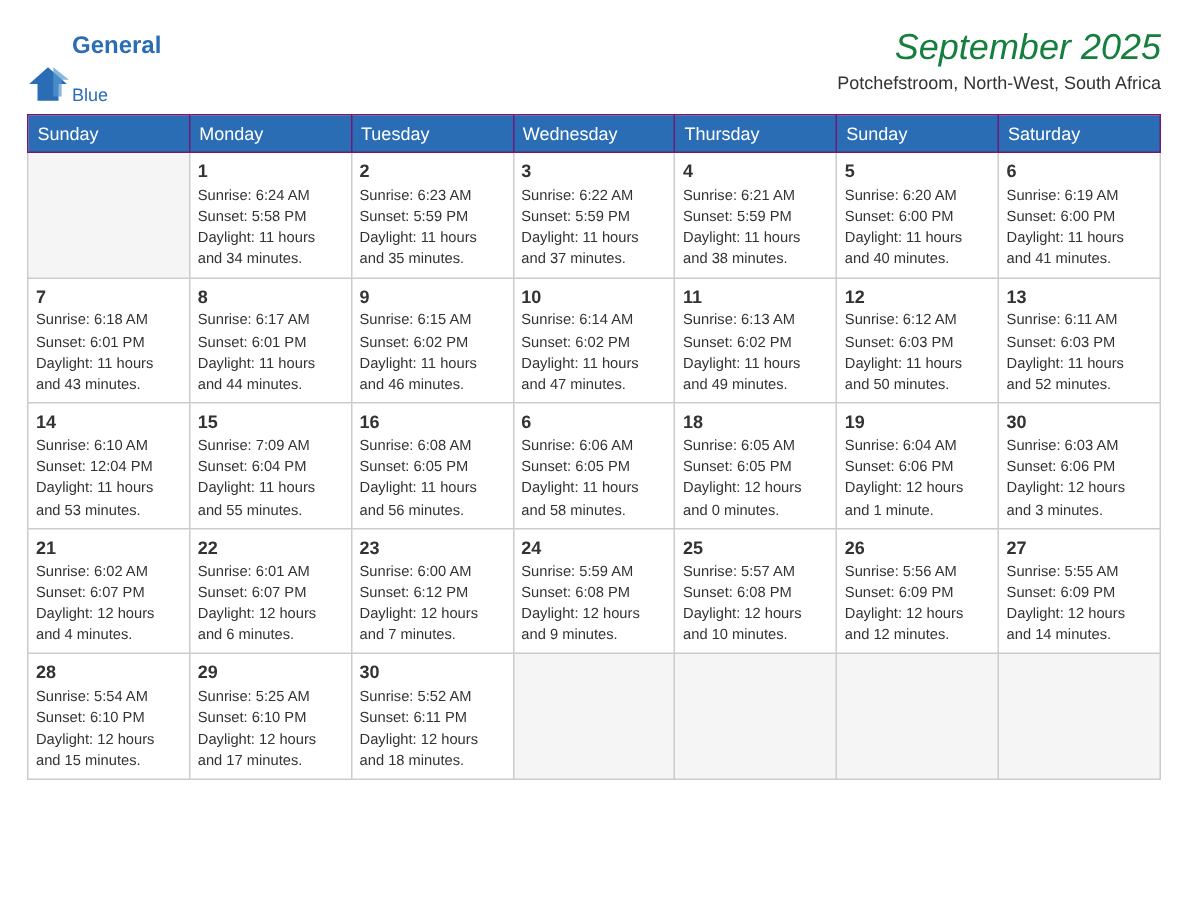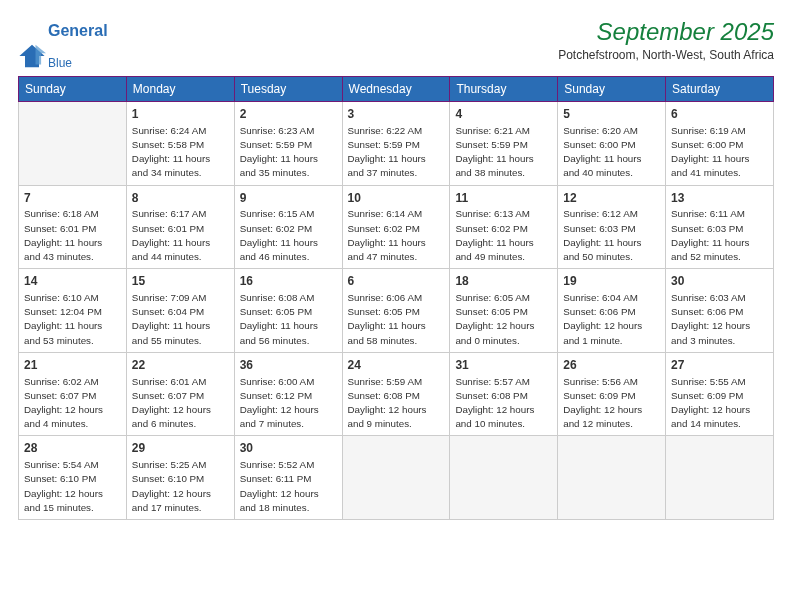--- a/index.html
+++ b/index.html
@@ -276,35 +276,35 @@
 and 4 minutes.</div>
           </td>
           <td>
             <span class="day-num">22</span>
             <div class="day-info">Sunrise: 6:01 AM
 Sunset: 6:07 PM
 Daylight: 12 hours
 and 6 minutes.</div>
           </td>
           <td>
-            <span class="day-num">36</span>
+            <span class="day-num">23</span>
             <div class="day-info">Sunrise: 6:00 AM
 Sunset: 6:12 PM
 Daylight: 12 hours
 and 7 minutes.</div>
           </td>
           <td>
             <span class="day-num">24</span>
             <div class="day-info">Sunrise: 5:59 AM
 Sunset: 6:08 PM
 Daylight: 12 hours
 and 9 minutes.</div>
           </td>
           <td>
-            <span class="day-num">31</span>
+            <span class="day-num">25</span>
             <div class="day-info">Sunrise: 5:57 AM
 Sunset: 6:08 PM
 Daylight: 12 hours
 and 10 minutes.</div>
           </td>
           <td>
             <span class="day-num">26</span>
             <div class="day-info">Sunrise: 5:56 AM
 Sunset: 6:09 PM
 Daylight: 12 hours

